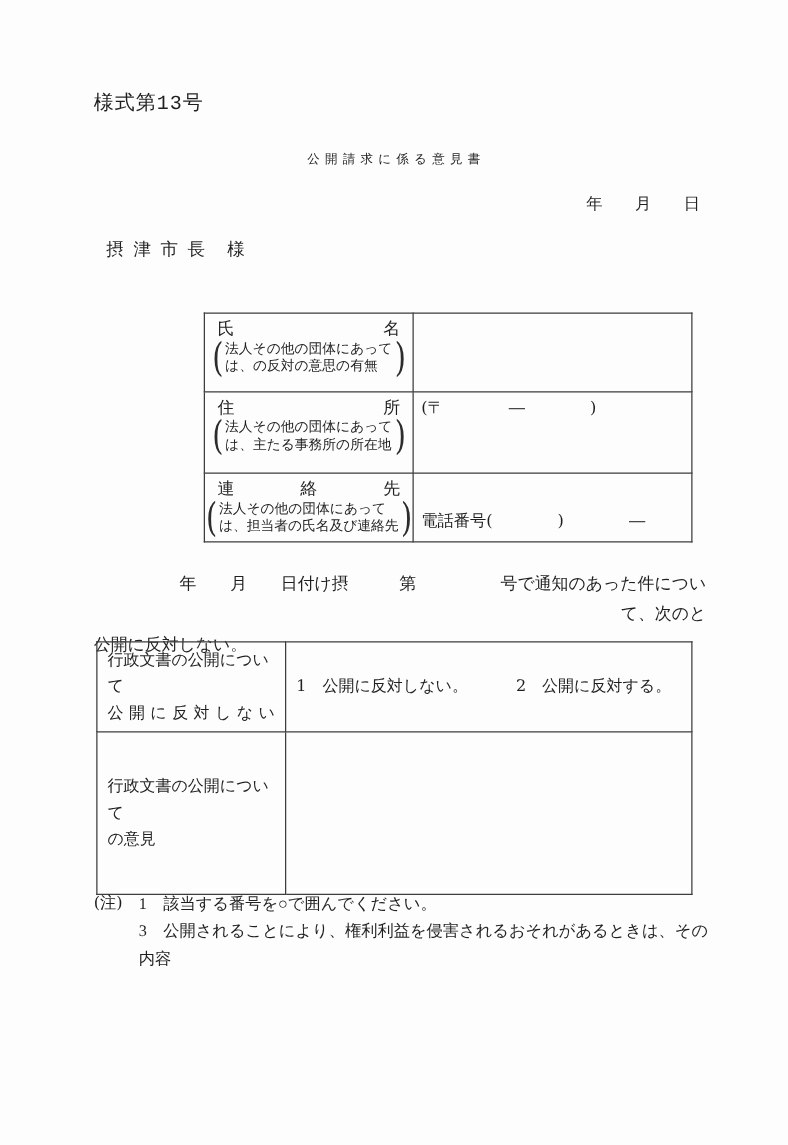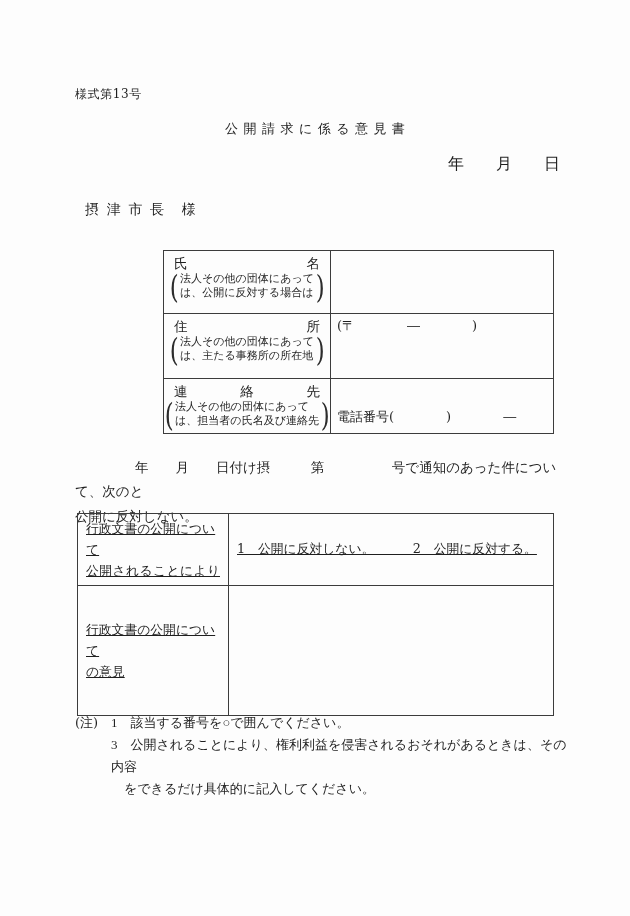--- a/index.html
+++ b/index.html
@@ -11,43 +11,44 @@
     width: 630px;
     height: 916px;
     margin: 0 auto;
     background: #fdfdfd;
     overflow: hidden;
     font-size: 13px;
   }
 
   .form-number {
     position: absolute;
-    left: 75px; top: 86px;
-    font-size: 12px;
+    left: 75px; top: 72px;
+    font-size: 16px;
     letter-spacing: 0.05em;
+    font-family: Liberation Mono, monospace;
   }
 
   .doc-title {
     position: absolute;
     left: 0; right: 0; top: 120px;
     text-align: center;
-    font-size: 13px;
+    font-size: 10px;
     letter-spacing: 0.42em;
     text-indent: 0.42em; 
   }
 
   .date-line {
     position: absolute;
     right: 70px; top: 154px;
-    font-size: 16px;
+    font-size: 13px;
   }
 
   .addressee {
     position: absolute;
-    left: 85px; top: 201px;
+    left: 85px; top: 191px;
     font-size: 14px;
     display: flex;
     align-items: baseline;
   }
   .addressee .name { letter-spacing: 0.55em; }
   .addressee .honorific { margin-left: 10px; }
 
   
   table.grid { border-collapse: collapse; }
   table.grid td { border: 1px solid #3c3c3c; vertical-align: top; }
@@ -101,34 +102,34 @@
   }
 
   
   .body-text {
     position: absolute;
     left: 75px; top: 455px;
     width: 490px;
     font-size: 13.5px;
     line-height: 1.8;
   }
-  .body-text .l1 { text-indent: 60px; }
+  .body-text .l1 { text-indent: 60px; text-align: right; }
 
   
   .opinion-table {
     position: absolute;
     left: 77px; top: 513px;
     width: 477px;
     table-layout: fixed;
   }
   .opinion-table .col-label { width: 151px; }
   .opinion-table td { padding: 4px 8px; font-size: 12.8px; }
   .opinion-table tr.r1 { height: 57px; }
   .opinion-table tr.r2 { height: 130px; }
-  .opinion-table td.vmid { vertical-align: middle; text-decoration: underline; }
+  .opinion-table td.vmid { vertical-align: middle; }
   .label-line2-justify {
     text-align: justify;
     text-align-last: justify;
   }
   .label-lines { line-height: 1.65; }
   .options-cell { padding-left: 21px; }
 
   
   .notes {
     position: absolute;
@@ -165,21 +166,21 @@
         <tr class="r1">
       <td class="col-label">
         <div class="cell-title">
           <span>氏</span>
           <span>名</span>
         </div>
         <div class="note-bracket">
           <span class="br">(</span>
           <span class="note-lines">
             <div>法人その他の団体にあって</div>
-            <div>は、公開に反対する場合は</div>
+            <div>は、の反対の意思の有無</div>
           </span>
           <span class="br">)</span>
         </div>
       </td>
       <td class="value-cell"></td>
     </tr>
     <tr class="r2">
       <td class="col-label">
         <div class="cell-title">
           <span>住</span>
@@ -221,21 +222,21 @@
     <div class="l1">年　　月　　日付け摂　　　第　　　　　号で通知のあった件について、次のと</div>
     <div class="l2">公開に反対しない。</div>
   </div>
 
   <table class="grid opinion-table">
     <tbody>
         <tr class="r1">
       <td class="col-label vmid">
         <div class="label-lines">
           <div>行政文書の公開について</div>
-          <div class="label-line2-justify">公開されることにより</div>
+          <div class="label-line2-justify">公開に反対しない</div>
         </div>
       </td>
       <td class="vmid options-cell">1　公開に反対しない。　　　2　公開に反対する。</td>
     </tr>
     <tr class="r2">
       <td class="col-label vmid">
         <div class="label-lines">
           <div>行政文書の公開について</div>
           <div>の意見</div>
         </div>
@@ -247,19 +248,15 @@
 
   <div class="notes">
     <div class="note-row">
       <span class="prefix">(注)</span>
       <span class="text">1　該当する番号を○で囲んでください。</span>
     </div>
     <div class="note-row">
       <span class="prefix"></span>
       <span class="text">3　公開されることにより、権利利益を侵害されるおそれがあるときは、その内容</span>
     </div>
-    <div class="note-row">
-      <span class="prefix"></span>
-      <span class="text">　をできるだけ具体的に記入してください。</span>
-    </div>
   </div>
 
 </div>
 
 </body></html>

